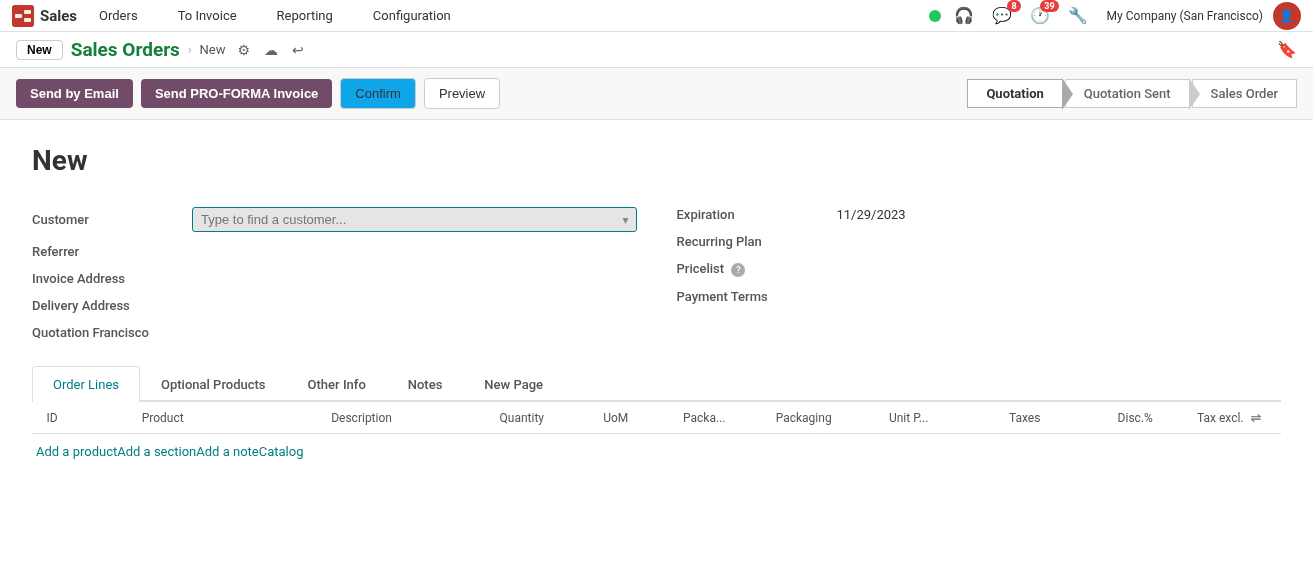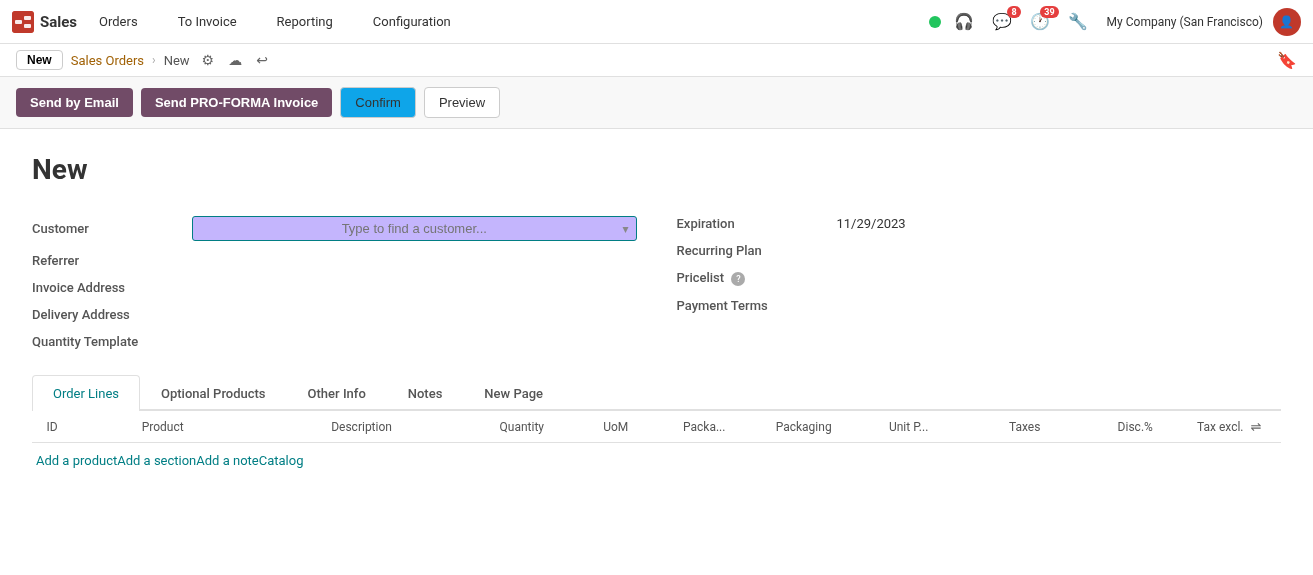--- a/index.html
+++ b/index.html
@@ -1,50 +1,50 @@
 <!DOCTYPE html>
 <html><head>
   <meta charset="utf-8">
   <style>
     * { box-sizing: border-box; margin: 0; padding: 0; }
     body { font-family: -apple-system, BlinkMacSystemFont, 'Segoe UI', Roboto, sans-serif; font-size: 13px; background: #fff; color: #333; }
 
     
     .top-nav {
       display: flex; align-items: center; background: #fff; border-bottom: 1px solid #e0e0e0;
-      padding: 8px 12px; height: 44px; gap: 0;
+      padding: 8px 12px; height: 32px; gap: 0;
     }
     .nav-logo { display: flex; align-items: center; gap: 6px; margin-right: 8px; }
     .nav-logo-icon { width: 22px; height: 22px; background: linear-gradient(135deg, #e04020 50%, #f07030 50%); border-radius: 4px; }
     .nav-app-name { font-weight: 700; font-size: 15px; color: #333; }
     .nav-menu { display: flex; gap: 12px; }
     .nav-menu-item { padding: 0 14px; height: 44px; display: flex; align-items: center; font-size: 13px; color: #333; cursor: pointer; }
     .nav-right { margin-left: auto; display: flex; align-items: center; gap: 10px; }
     .nav-dot { width: 12px; height: 12px; border-radius: 50%; background: #22c55e; }
     .nav-icon-btn { position: relative; width: 28px; height: 28px; display: flex; align-items: center; justify-content: center; cursor: pointer; font-size: 16px; color: #555; }
     .nav-badge { position: absolute; top: -2px; right: -4px; background: #e53e3e; color: #fff; border-radius: 8px; font-size: 9px; padding: 1px 4px; font-weight: 700; }
     .nav-company { font-size: 12px; color: #333; margin-left: 4px; }
     .nav-avatar { width: 28px; height: 28px; border-radius: 50%; background: #c0392b; display: flex; align-items: center; justify-content: center; color: #fff; font-size: 12px; font-weight: 700; overflow: hidden; }
 
     
     .breadcrumb-bar {
       display: flex; align-items: center; padding: 6px 16px; background: #fff; border-bottom: 1px solid #e0e0e0; gap: 8px;
     }
     .breadcrumb-new-badge { background: #fff; border: 1px solid #ccc; border-radius: 4px; padding: 2px 10px; font-size: 12px; font-weight: 600; cursor: pointer; }
-    .breadcrumb-link { color: #a16207; font-size: 13px; font-weight: 400; cursor: pointer; }
+    .breadcrumb-link { color: #15803d; font-size: 19px; font-weight: 700; cursor: pointer; }
     .breadcrumb-sep { color: #aaa; font-size: 12px; }
     .breadcrumb-current { color: #555; font-size: 13px; }
     .breadcrumb-icons { display: flex; gap: 6px; align-items: center; }
     .breadcrumb-icon-btn { font-size: 14px; color: #666; cursor: pointer; padding: 2px 4px; }
     .breadcrumb-right { margin-left: auto; }
     .bookmark-icon { font-size: 16px; color: #888; cursor: pointer; }
 
     
     .action-bar {
-      display: flex; align-items: center; padding: 10px 16px; background: #f8f8f8; border-bottom: 1px solid #e0e0e0; gap: 8px;
+      display: flex; align-items: center; padding: 10px 16px; background: #f8f8f8; border-bottom: 1px solid #e0e0e0; gap: 8px; justify-content: flex-end;
     }
     .btn-purple { background: #714b67; color: #fff; border: none; border-radius: 4px; padding: 7px 14px; font-size: 13px; font-weight: 600; cursor: pointer; }
     .btn-outline { background: #fff; color: #333; border: 1px solid #ccc; border-radius: 4px; padding: 7px 14px; font-size: 13px; cursor: pointer; }
     .btn-confirm { background: #0ea5e9; color: #333; border: 1px solid #ccc; border-radius: 4px; padding: 7px 14px; font-size: 13px; cursor: pointer; }
 
     
     .status-bar { margin-left: auto; display: flex; align-items: center; }
     .status-step {
       display: flex; align-items: center; padding: 6px 18px; font-size: 13px; font-weight: 500; border: 1px solid #ccc;
       background: #fff; color: #666; position: relative; cursor: pointer;
@@ -62,21 +62,21 @@
     .main-content { padding: 24px 32px; background: #fff; }
     .page-title { font-size: 28px; font-weight: 700; color: #333; margin-bottom: 24px; }
 
     
     .form-grid { display: grid; grid-template-columns: 1fr 1fr; gap: 0 40px; margin-bottom: 20px; }
     .form-row { display: flex; align-items: center; padding: 6px 0; border-bottom: none; }
     .form-label { width: 160px; min-width: 160px; font-size: 13px; color: #555; font-weight: 500; }
     .form-value { flex: 1; font-size: 13px; color: #333; }
     .form-input-plain { flex: 1; border: none; background: transparent; font-size: 13px; color: #333; outline: none; }
     .form-select-wrapper { flex: 1; position: relative; }
-    .form-select-wrapper input { width: 100%; border: 1px solid #017e84; border-radius: 3px; padding: 4px 8px; font-size: 13px; outline: none; color: #555; background: #c4b5fd; text-align: center; }
+    .form-select-wrapper input { width: 100%; border: 1px solid #017e84; border-radius: 3px; padding: 4px 8px; font-size: 13px; outline: none; color: #555; background: #e5e5e5; }
     .form-select-wrapper::after { content: '▾'; position: absolute; right: 8px; top: 50%; transform: translateY(-50%); color: #888; pointer-events: none; font-size: 12px; }
 
     
     .tabs-bar { display: flex; border-bottom: 2px solid #e0e0e0; margin-top: 16px; }
     .tab {
       padding: 10px 20px; font-size: 13px; font-weight: 500; color: #555; cursor: pointer;
       border: 1px solid transparent; border-bottom: none; margin-bottom: -2px;
     }
     .tab.active { color: #017e84; border-color: #e0e0e0; border-bottom-color: #fff; background: #fff; border-radius: 4px 4px 0 0; font-weight: 400; }
 
@@ -161,20 +161,31 @@
     <span class="bookmark-icon">🔖</span>
   </div>
 </div>
 
 <div class="action-bar">
   <button class="btn-purple">Send by Email</button>
   <button class="btn-purple">Send PRO-FORMA Invoice</button>
   <button class="btn-confirm">Confirm</button>
   <button class="btn-outline">Preview</button>
 
+  <div class="status-bar">
+    <div class="status-step active">
+      <span>Quotation</span>
+    </div>
+    <div class="status-step">
+      <span>Quotation Sent</span>
+    </div>
+    <div class="status-step">
+      <span>Sales Order</span>
+    </div>
+  </div>
 </div>
 
 <div class="main-content">
   <h1 class="page-title">New</h1>
 
   <div class="form-grid">
 
     <div>
       <div class="form-row">
         <span class="form-label">Customer</span>
@@ -188,21 +199,21 @@
       </div>
       <div class="form-row">
         <span class="form-label">Invoice Address</span>
         <input type="text" class="form-input-plain" style="">
       </div>
       <div class="form-row">
         <span class="form-label">Delivery Address</span>
         <input type="text" class="form-input-plain" style="">
       </div>
       <div class="form-row">
-        <span class="form-label">Quantity Template</span>
+        <span class="form-label">Quotation Francisco</span>
         <input type="text" class="form-input-plain" style="">
       </div>
     </div>
 
     <div>
       <div class="form-row">
         <span class="form-label">Expiration</span>
         <span class="form-value">11/29/2023</span>
       </div>
       <div class="form-row">

